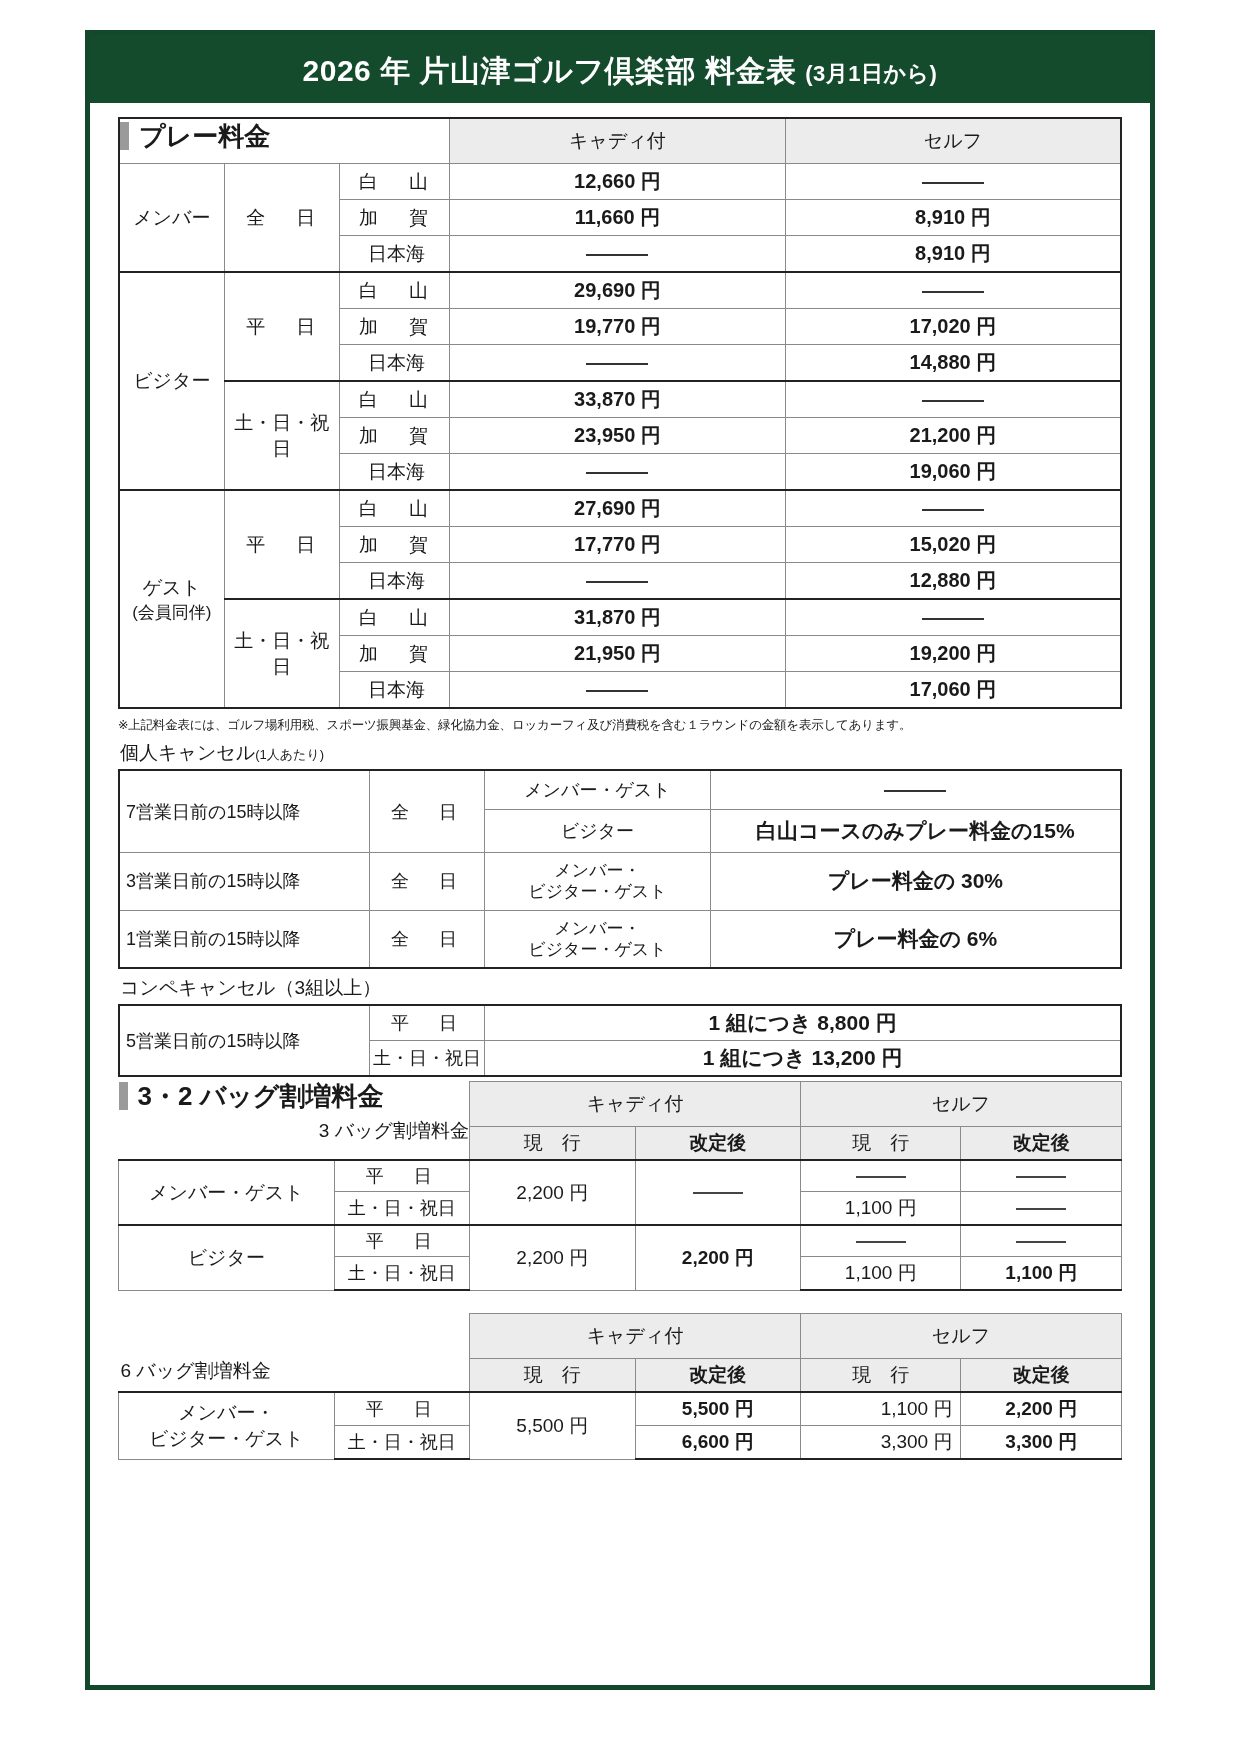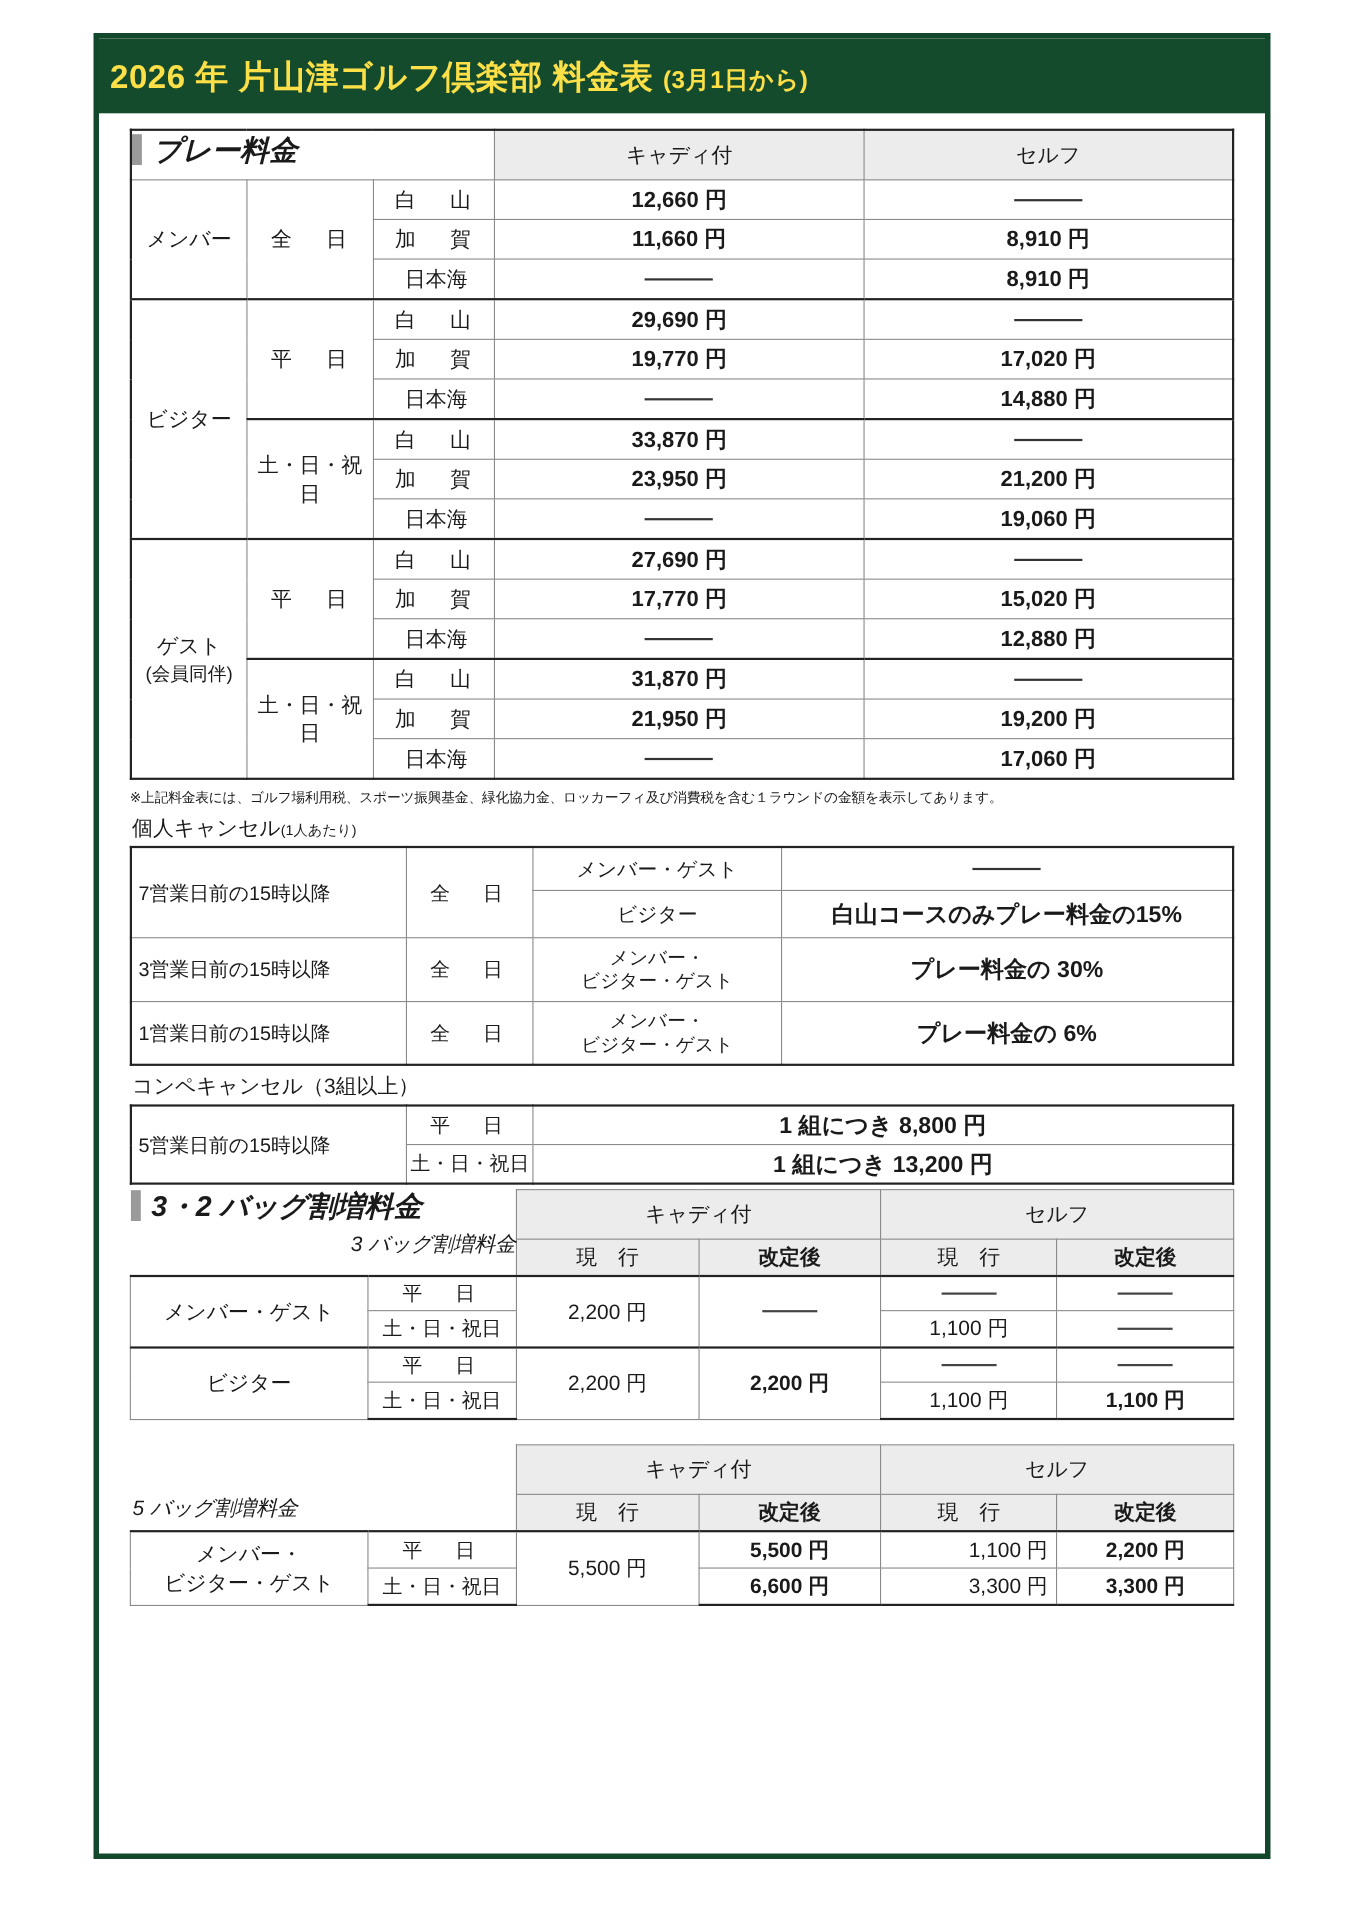--- a/index.html
+++ b/index.html
@@ -19,23 +19,23 @@
     left: 85px;
     top: 30px;
     width: 1070px;
     height: 1660px;
     border: 5px solid #14482c;
     box-sizing: border-box;
     background: #ffffff;
   }
   .header-band {
     background: #144b2d;
-    color: #fde047;
+    color: #ffffff;
     padding: 18px 10px 14px 10px;
-    text-align: left;
+    text-align: center;
   }
   .header-title {
     font-size: 30px;
     font-weight: bold;
     letter-spacing: 0.5px;
     line-height: 1.2;
   }
   .header-title .small {
     font-size: 22px;
     font-weight: bold;
@@ -103,21 +103,21 @@
     content: "";
     display: inline-block;
     width: 62px;
     height: 2px;
     background: #333;
     vertical-align: middle;
   }
   .thick-top { border-top: 2px solid #222; }
   .thick-bottom { border-bottom: 2px solid #222; }
   .outer { border: 2px solid #222; }
-  .noborder { border: none; background: transparent; font-style: italic; }
+  .noborder { border: none; background: transparent; }
   .play-table td.cat { font-size: 19px; }
   .play-table td.course { font-size: 19px; letter-spacing: 6px; padding-left: 6px;}
   .play-table td.course.nihonkai { letter-spacing: 0; }
 
   .footnote {
     font-size: 12.5px;
     margin: 8px 0 2px 0;
     letter-spacing: -0.2px;
     white-space: nowrap;
   }
@@ -405,21 +405,21 @@
         <col style="width:21.5%">
           <col style="width:13.5%">
         <col style="width:16.5%">
           <col style="width:16.5%">
           <col style="width:16%">
           <col style="width:16%">
       </colgroup>
       <tbody>
           <tr>
         <td class="noborder" colspan="2" rowspan="2" style="text-align:left;vertical-align:bottom;padding:0 0 4px 0;">
-          <div class="sub-head">5 バッグ割増料金</div>
+          <div class="sub-head">6 バッグ割増料金</div>
         </td>
         <td class="hdr" colspan="2">キャディ付</td>
         <td class="hdr" colspan="2">セルフ</td>
       </tr>
       <tr>
         <td class="hdr" style="padding:3px 2px;">現　行</td>
         <td class="hdr" style="padding:3px 2px;font-weight:bold;">改定後</td>
         <td class="hdr" style="padding:3px 2px;">現　行</td>
         <td class="hdr" style="padding:3px 2px;font-weight:bold;">改定後</td>
       </tr>

